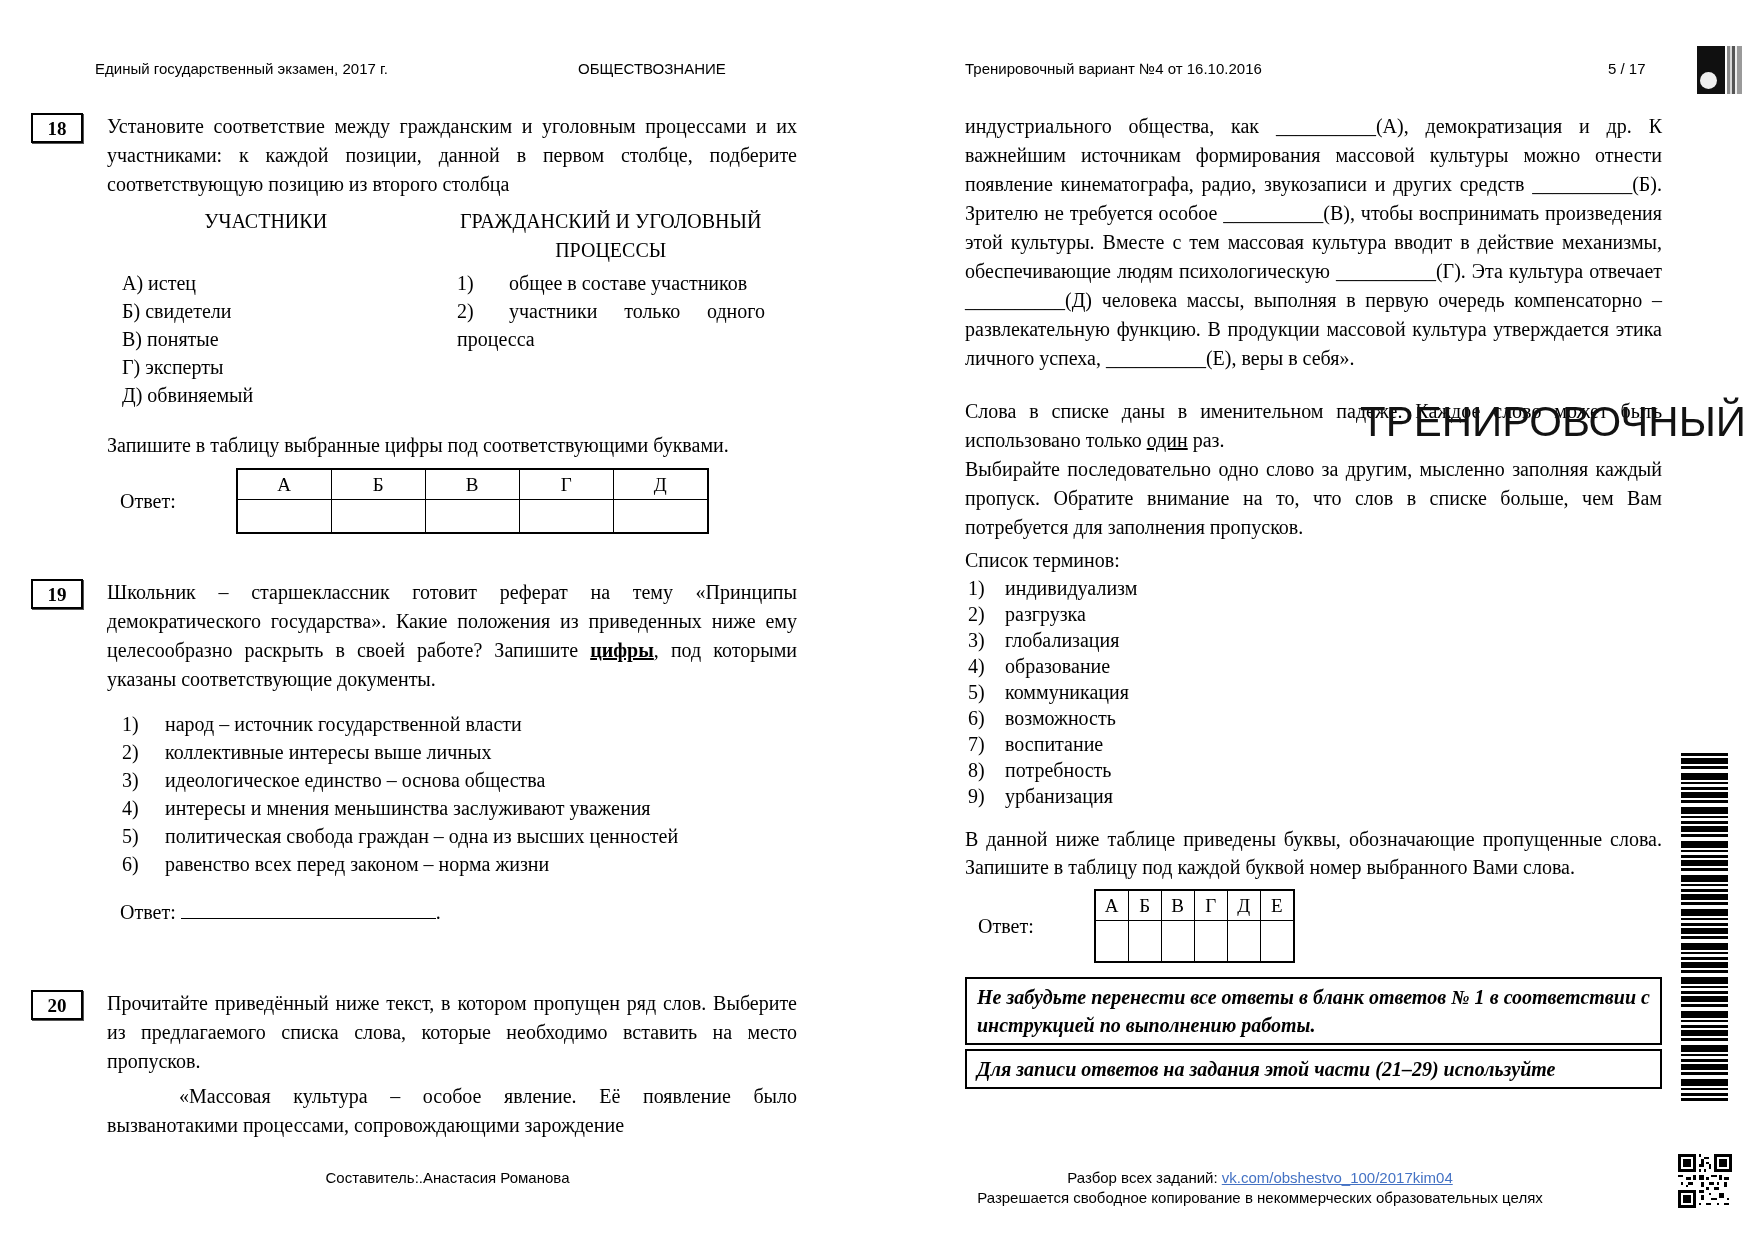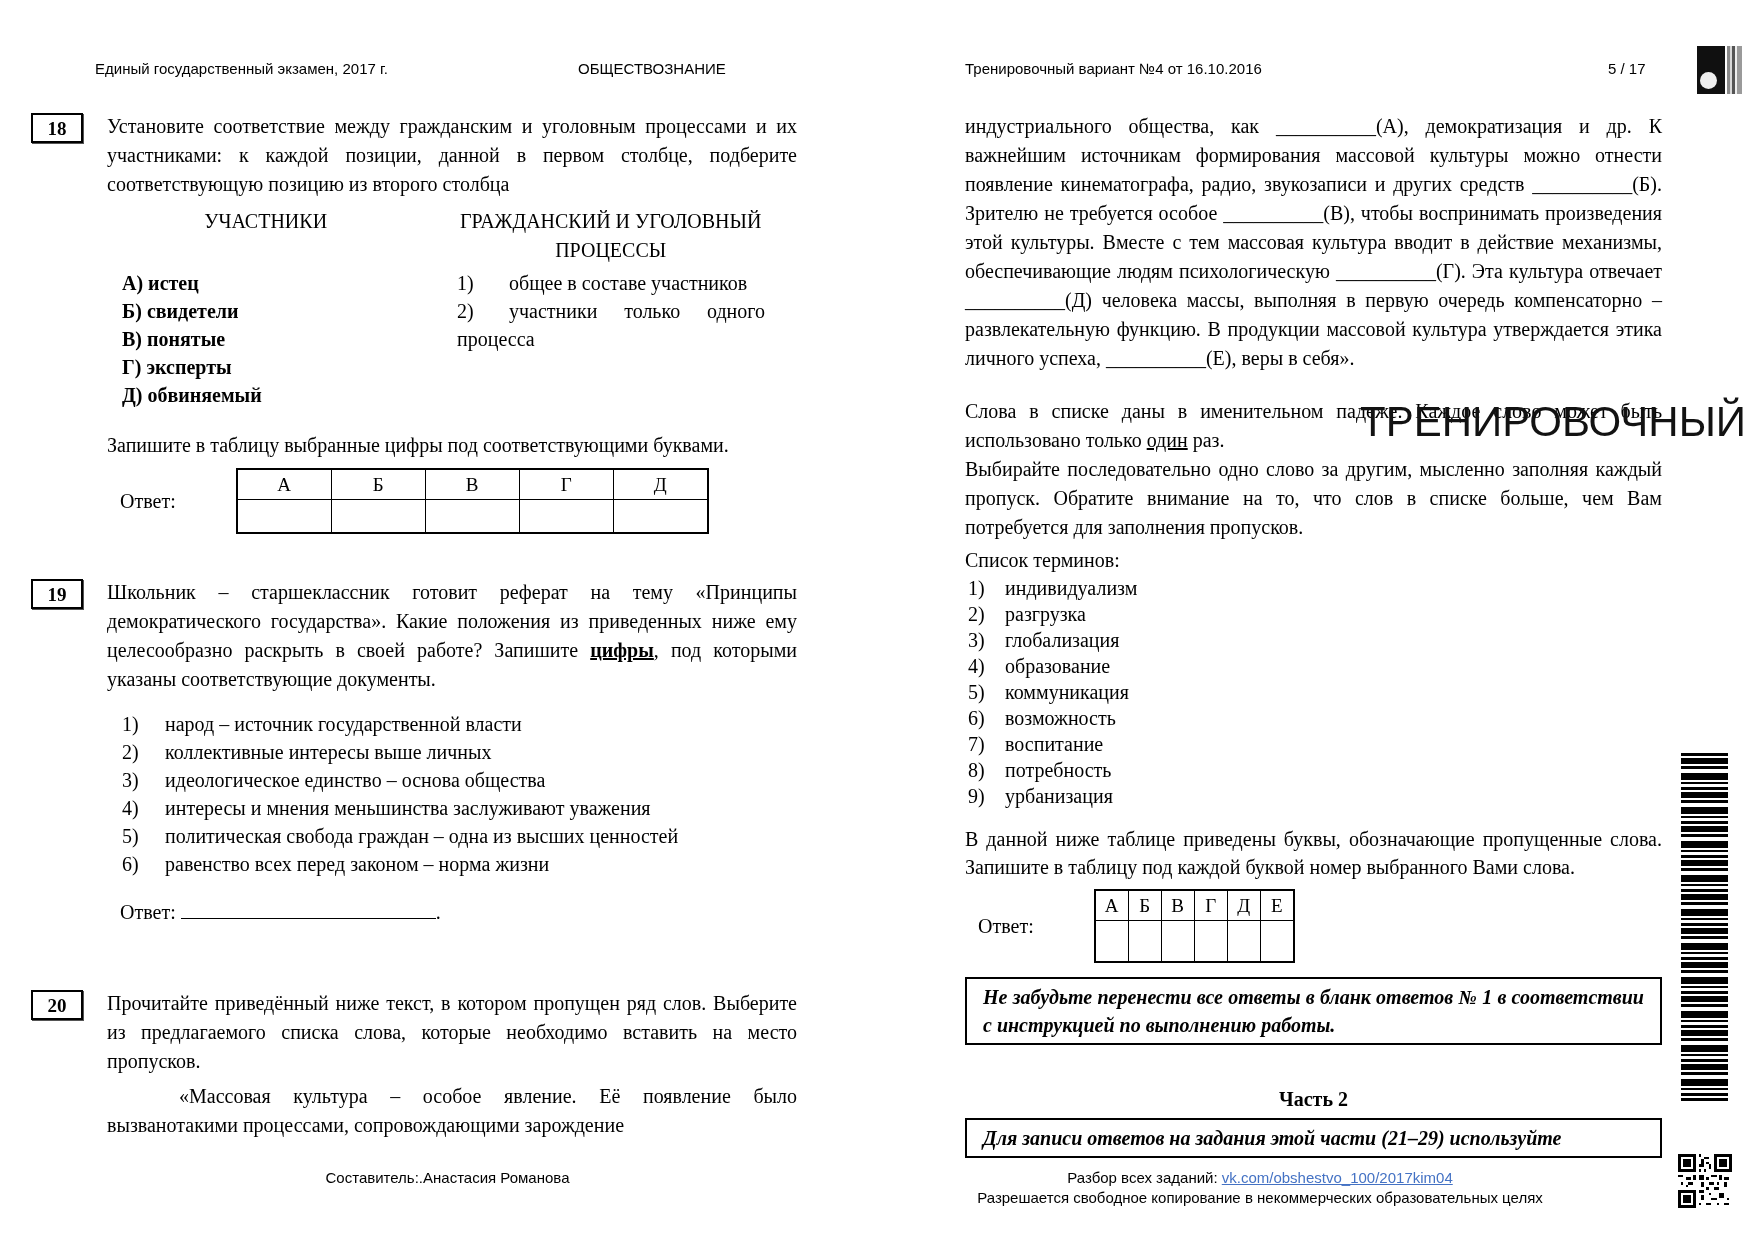--- a/index.html
+++ b/index.html
@@ -32,21 +32,21 @@
     border:2px solid #000; box-shadow:1px 1px 0 #555;
     display:flex; align-items:center; justify-content:center;
     font-weight:bold; font-size:19px; background:#fff;
   }
 
   
   .match-headers { display:flex; margin-top:8px; }
   .mh1 { width:46%; text-align:center; }
   .mh2 { flex:1; text-align:center; }
   .match-body { display:flex; margin-top:4px; }
-  .match-left { width:350px; padding-left:15px; box-sizing:border-box;font-weight:bold; }
+  .match-left { width:350px; padding-left:15px; box-sizing:border-box; }
   .match-left div { line-height:28px; }
   .match-right { width:308px; text-align:justify; line-height:28px; }
   .proc-num { display:inline-block; width:52px; }
   .instr { margin-top:22px; }
 
   
   .answer-row { display:flex; align-items:center; margin-top:8px; }
   .ans-label { margin-left:13px; }
   table.anstable { border-collapse:collapse; border:2px solid #000; margin-left:60px; }
   table.anstable td { border:1px solid #000; text-align:center; font-size:19px; padding:0; }
@@ -73,21 +73,21 @@
 
   
   .note1 { margin-top:24px; }
   .uemph { text-decoration:underline; }
   .terms-label { margin-top:4px; }
   .terms .li-row { line-height:26px; }
   .terms .li-num { width:37px; padding-left:3px; flex:none; }
   .table-note { margin-top:16px; line-height:28px; }
 
   .notice-box {
-    border:2px solid #000; margin-top:14px; padding:4px 16px;
+    border:2px solid #000; margin-top:14px; padding:4px 10px;
     font-weight:bold; font-style:italic; text-align:justify; line-height:28px;
   }
   .part2-title { margin-top:40px; text-align:center; font-weight:bold; }
   .notice-box2 { margin-top:4px; }
 
   
   .watermark {
     position:absolute; left:1360px; top:401px; z-index:6;
     font-family:"Liberation Sans", sans-serif; font-size:42px; line-height:42px;
     color:#121212; white-space:nowrap;
@@ -289,21 +289,20 @@
           <td></td>
           <td></td>
           <td></td>
         </tr>
       </tbody>
         </table>
     </div>
 
     <div class="notice-box">Не забудьте перенести все ответы в бланк ответов № 1 в соответствии с инструкцией по выполнению работы.</div>
 
-    <div class="part2-title">Часть 2</div>
 
     <div class="notice-box notice-box2">Для записи ответов на задания этой части (21–29) используйте</div>
   </div>
 
   <div class="watermark">ТРЕНИРОВОЧНЫЙ КИ</div>
   <div class="barcode"></div>
   <div class="qr">
     <svg viewBox="0 0 21 21" xmlns="http://www.w3.org/2000/svg">
       <rect x="0" y="0" width="21" height="21" fill="#fff"></rect>
       <rect x="0" y="0" width="7" height="7" fill="#000"></rect>

